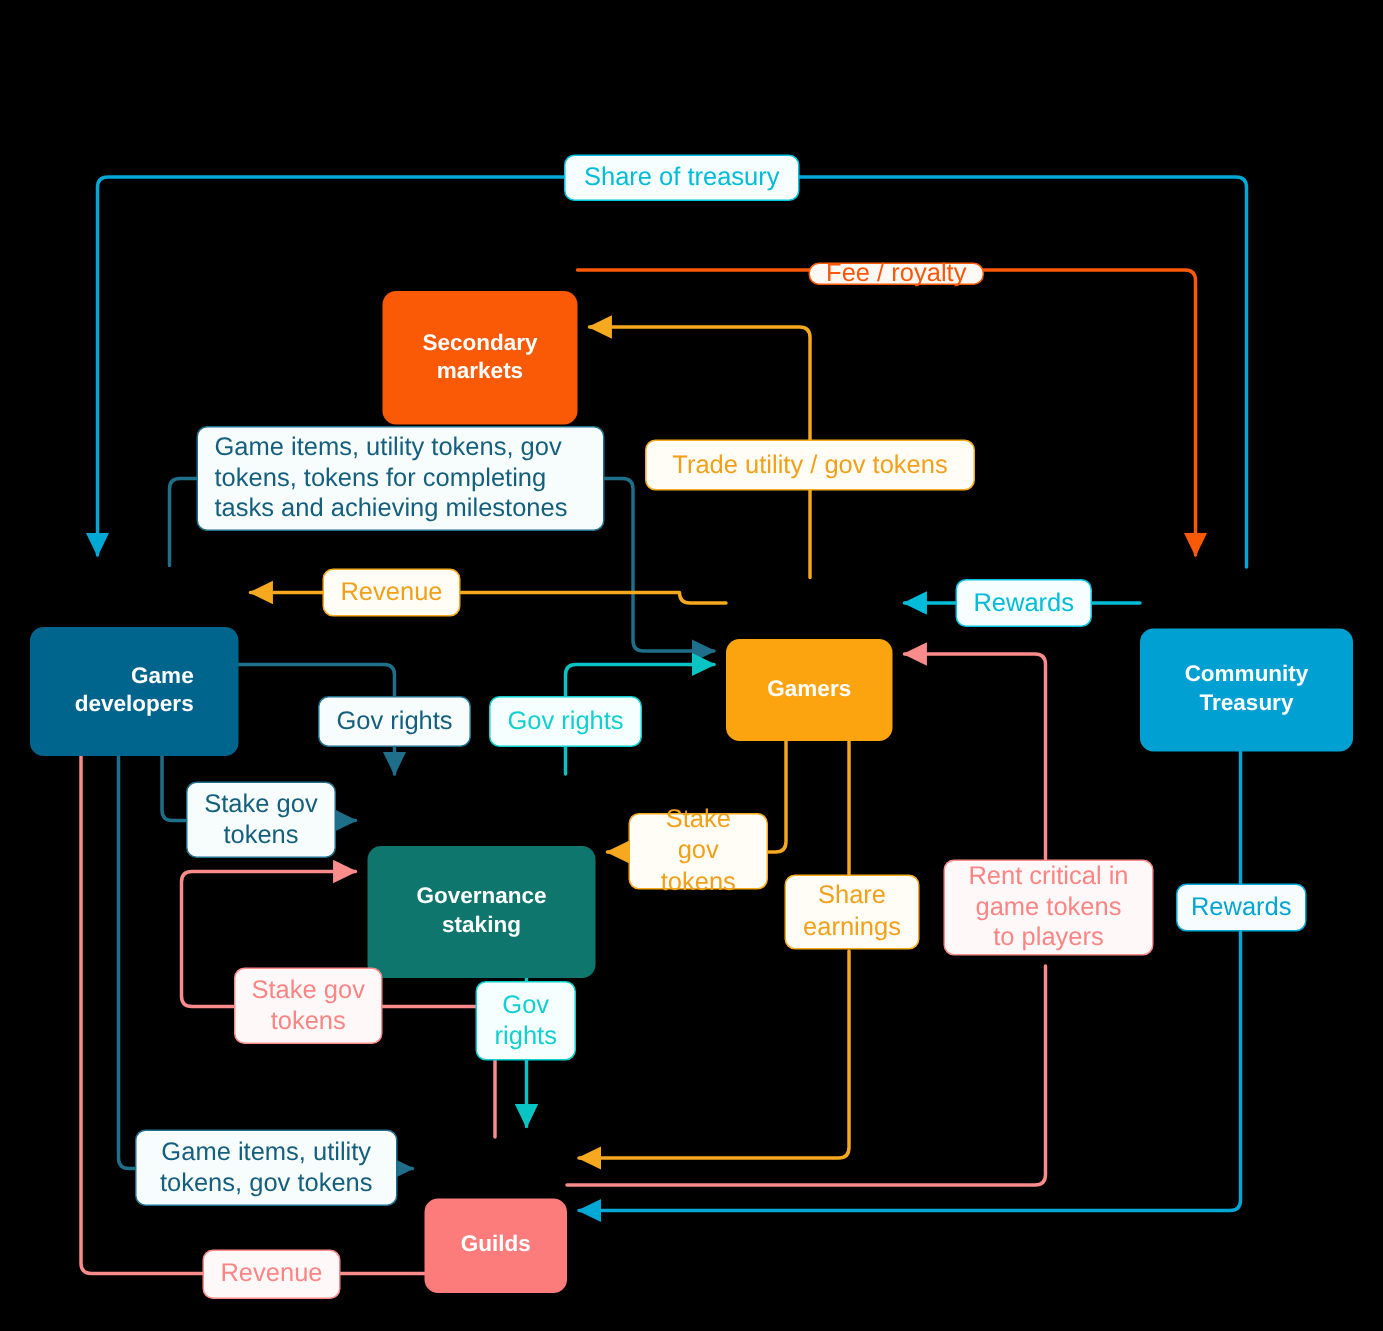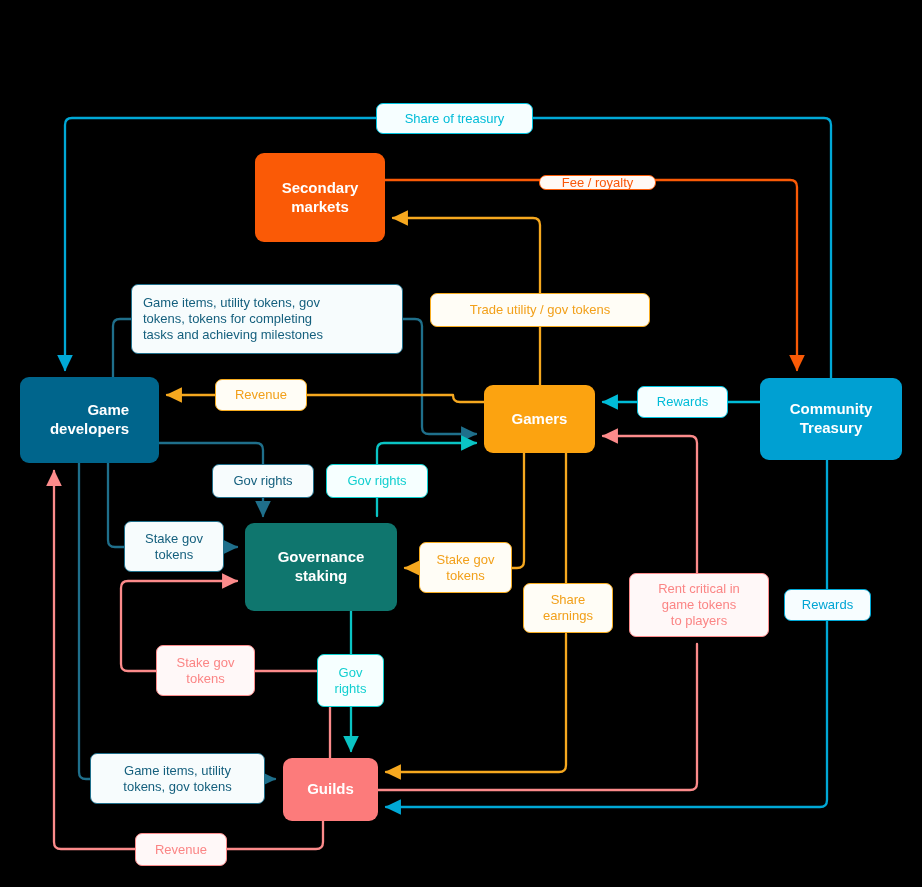--- a/index.html
+++ b/index.html
@@ -39,31 +39,32 @@
     align-items: center;
     justify-content: center;
     text-align: center;
     color: #ffffff;
     font-weight: 700;
     font-size: 15px;
     line-height: 1.25;
     box-sizing: border-box;
     padding: 20px 6px;
     z-index: 3;
+    margin-top: 41px;
   }
   
   .label {
     position: absolute;
     border-radius: 7px;
     border: 1.6px solid;
     display: flex;
     align-items: center;
     justify-content: center;
     text-align: center;
-    font-size: 13px;
+    font-size: 17px;
     line-height: 1.22;
     box-sizing: border-box;
     padding: 4px 9px;
     background: #fbfdfd;
     z-index: 5;
     white-space: pre-line;
   }
   .lbl-teal   { border-color: #1f6f8b; color: #145f7d; background:#f7fcfd; }
   .lbl-amber  { border-color: #f6ab1f; color: #f2a01a; background:#fffdf6; }
   .lbl-orange { border-color: #fa5a06; color: #f9580a; background:#fff9f5; }

